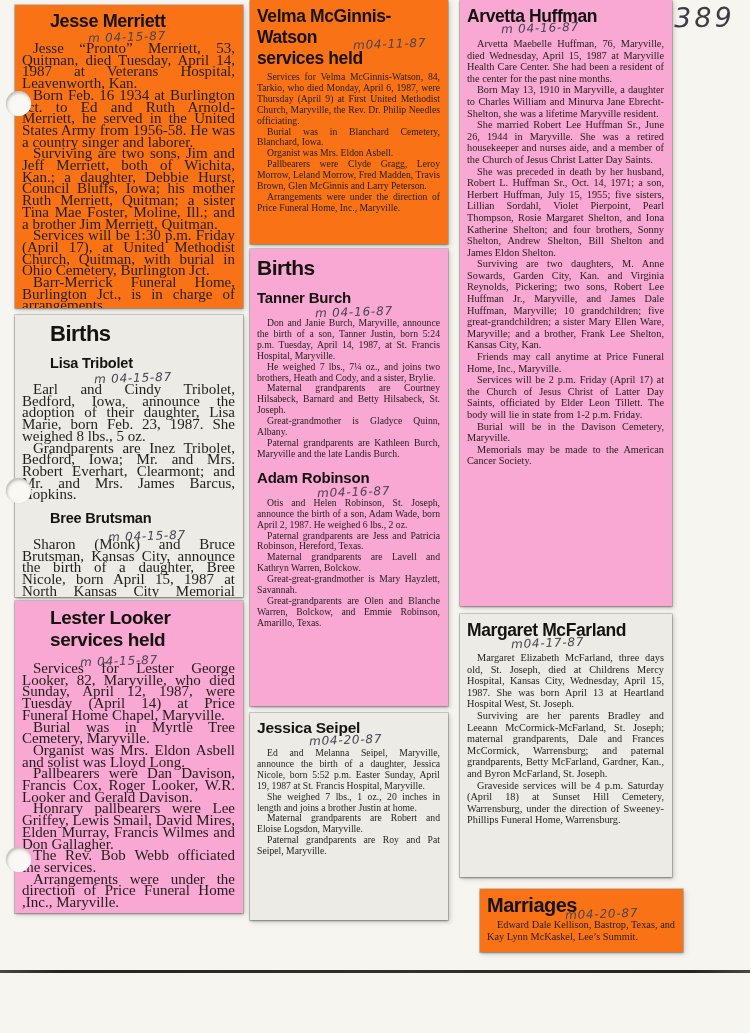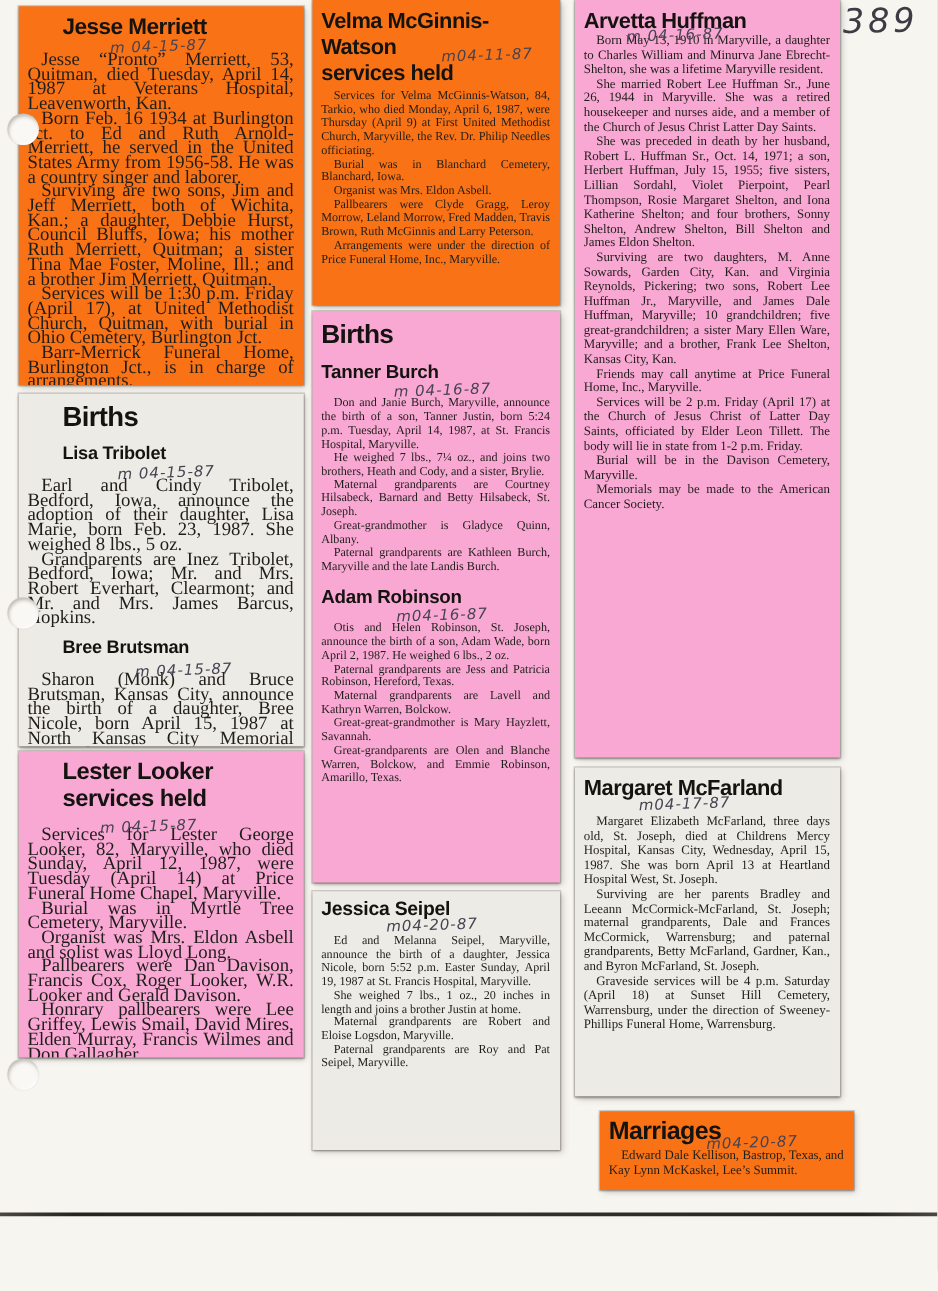--- a/index.html
+++ b/index.html
@@ -62,21 +62,21 @@
       <p class="para">Grandparents are Inez Tribolet, Bedford, Iowa; Mr. and Mrs. Robert Everhart, Clearmont; and Mr. and Mrs. James Barcus, Hopkins.</p>
     </div>
     <div class="article">
       <h3 class="h2 ind">Bree Brutsman</h3>
       <div class="hand" style="top:19px;left:86px;">m 04-15-87</div>
       <p class="para gap">Sharon (Monk) and Bruce Brutsman, Kansas City, announce the birth of a daughter, Bree Nicole, born April 15, 1987 at North Kansas City Memorial Hospital.</p>
       <p class="para">Grandparents are Lois and Gordon Monk, Maryville, and Dr. and Mrs. Brutsman, St. Louis.</p>
     </div>
   </div>
 
-  <div class="clip" style="left:15px;top:601px;width:228px;height:245px;">
+  <div class="clip" style="left:15px;top:601px;width:228px;height:312px;">
     <div class="article">
       <h2 class="h1 ind" style="font-size:19px;line-height:22px;">
           <span class="tl">Lester Looker</span>
           <span class="tl">services held</span>
         </h2>
       <div class="hand" style="top:47px;left:58px;">m 04-15-87</div>
       <p class="para gap">Services for Lester George Looker, 82, Maryville, who died Sunday, April 12, 1987, were Tuesday (April 14) at Price Funeral Home Chapel, Maryville.</p>
       <p class="para">Burial was in Myrtle Tree Cemetery, Maryville.</p>
       <p class="para">Organist was Mrs. Eldon Asbell and solist was Lloyd Long.</p>
       <p class="para">Pallbearers were Dan Davison, Francis Cox, Roger Looker, W.R. Looker and Gerald Davison.</p>
@@ -89,21 +89,21 @@
   <div class="clip dk mid" style="left:250px;top:0;width:198px;height:244px;">
     <div class="article">
       <h2 class="h1" style="font-size:17.5px;line-height:21px;">
           <span class="tl">Velma McGinnis-Watson</span>
           <span class="tl">services held</span>
         </h2>
       <div class="hand" style="top:31px;left:96px;">m04-11-87</div>
       <p class="para gap2">Services for Velma McGinnis-Watson, 84, Tarkio, who died Monday, April 6, 1987, were Thursday (April 9) at First United Methodist Church, Maryville, the Rev. Dr. Philip Needles officiating.</p>
       <p class="para">Burial was in Blanchard Cemetery, Blanchard, Iowa.</p>
       <p class="para">Organist was Mrs. Eldon Asbell.</p>
-      <p class="para">Pallbearers were Clyde Gragg, Leroy Morrow, Leland Morrow, Fred Madden, Travis Brown, Ruth McGinnis and Larry Peterson.</p>
+      <p class="para">Pallbearers were Clyde Gragg, Leroy Morrow, Leland Morrow, Fred Madden, Travis Brown, Glen McGinnis and Larry Peterson.</p>
       <p class="para">Arrangements were under the direction of Price Funeral Home, Inc., Maryville.</p>
     </div>
   </div>
 
   <div class="clip mid" style="left:250px;top:249px;width:198px;height:457px;">
     <h2 class="big">Births</h2>
     <div class="article">
       <h3 class="h2" style="font-size:15px;">Tanner Burch</h3>
       <div class="hand" style="top:16px;left:58px;">m 04-16-87</div>
       <p class="para gap">Don and Janie Burch, Maryville, announce the birth of a son, Tanner Justin, born 5:24 p.m. Tuesday, April 14, 1987, at St. Francis Hospital, Maryville.</p>
@@ -131,20 +131,21 @@
       <p class="para">She weighed 7 lbs., 1 oz., 20 inches in length and joins a brother Justin at home.</p>
       <p class="para">Maternal grandparents are Robert and Eloise Logsdon, Maryville.</p>
       <p class="para">Paternal grandparents are Roy and Pat Seipel, Maryville.</p>
     </div>
   </div>
 
   <div class="clip rgt" style="left:460px;top:0;width:212px;height:606px;">
     <div class="article">
       <h2 class="h1" style="font-size:17.5px;">Arvetta Huffman</h2>
       <div class="hand" style="top:15px;left:34px;">m 04-16-87</div>
+      <p class="para gap">Arvetta Maebelle Huffman, 76, Maryville, died Wednesday, April 15, 1987 at Maryville Health Care Center. She had been a resident of the center for the past nine months.</p>
       <p class="para">Born May 13, 1910 in Maryville, a daughter to Charles William and Minurva Jane Ebrecht-Shelton, she was a lifetime Maryville resident.</p>
       <p class="para">She married Robert Lee Huffman Sr., June 26, 1944 in Maryville. She was a retired housekeeper and nurses aide, and a member of the Church of Jesus Christ Latter Day Saints.</p>
       <p class="para">She was preceded in death by her husband, Robert L. Huffman Sr., Oct. 14, 1971; a son, Herbert Huffman, July 15, 1955; five sisters, Lillian Sordahl, Violet Pierpoint, Pearl Thompson, Rosie Margaret Shelton, and Iona Katherine Shelton; and four brothers, Sonny Shelton, Andrew Shelton, Bill Shelton and James Eldon Shelton.</p>
       <p class="para">Surviving are two daughters, M. Anne Sowards, Garden City, Kan. and Virginia Reynolds, Pickering; two sons, Robert Lee Huffman Jr., Maryville, and James Dale Huffman, Maryville; 10 grandchildren; five great-grandchildren; a sister Mary Ellen Ware, Maryville; and a brother, Frank Lee Shelton, Kansas City, Kan.</p>
       <p class="para">Friends may call anytime at Price Funeral Home, Inc., Maryville.</p>
       <p class="para">Services will be 2 p.m. Friday (April 17) at the Church of Jesus Christ of Latter Day Saints, officiated by Elder Leon Tillett. The body will lie in state from 1-2 p.m. Friday.</p>
       <p class="para">Burial will be in the Davison Cemetery, Maryville.</p>
       <p class="para">Memorials may be made to the American Cancer Society.</p>
     </div>
   </div>

